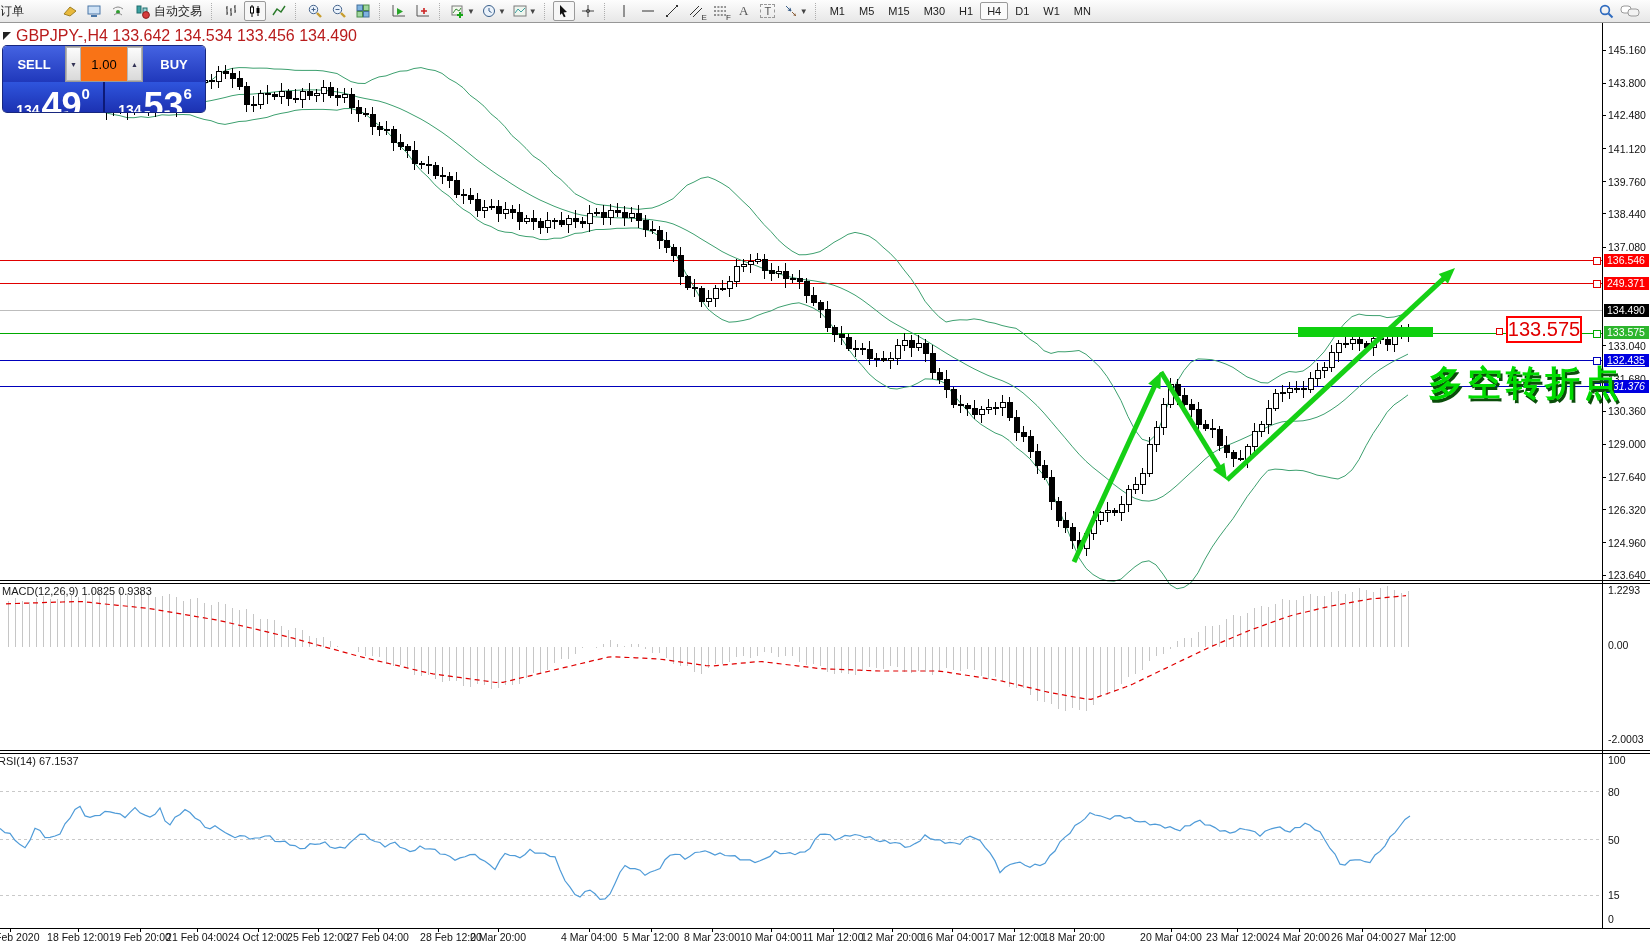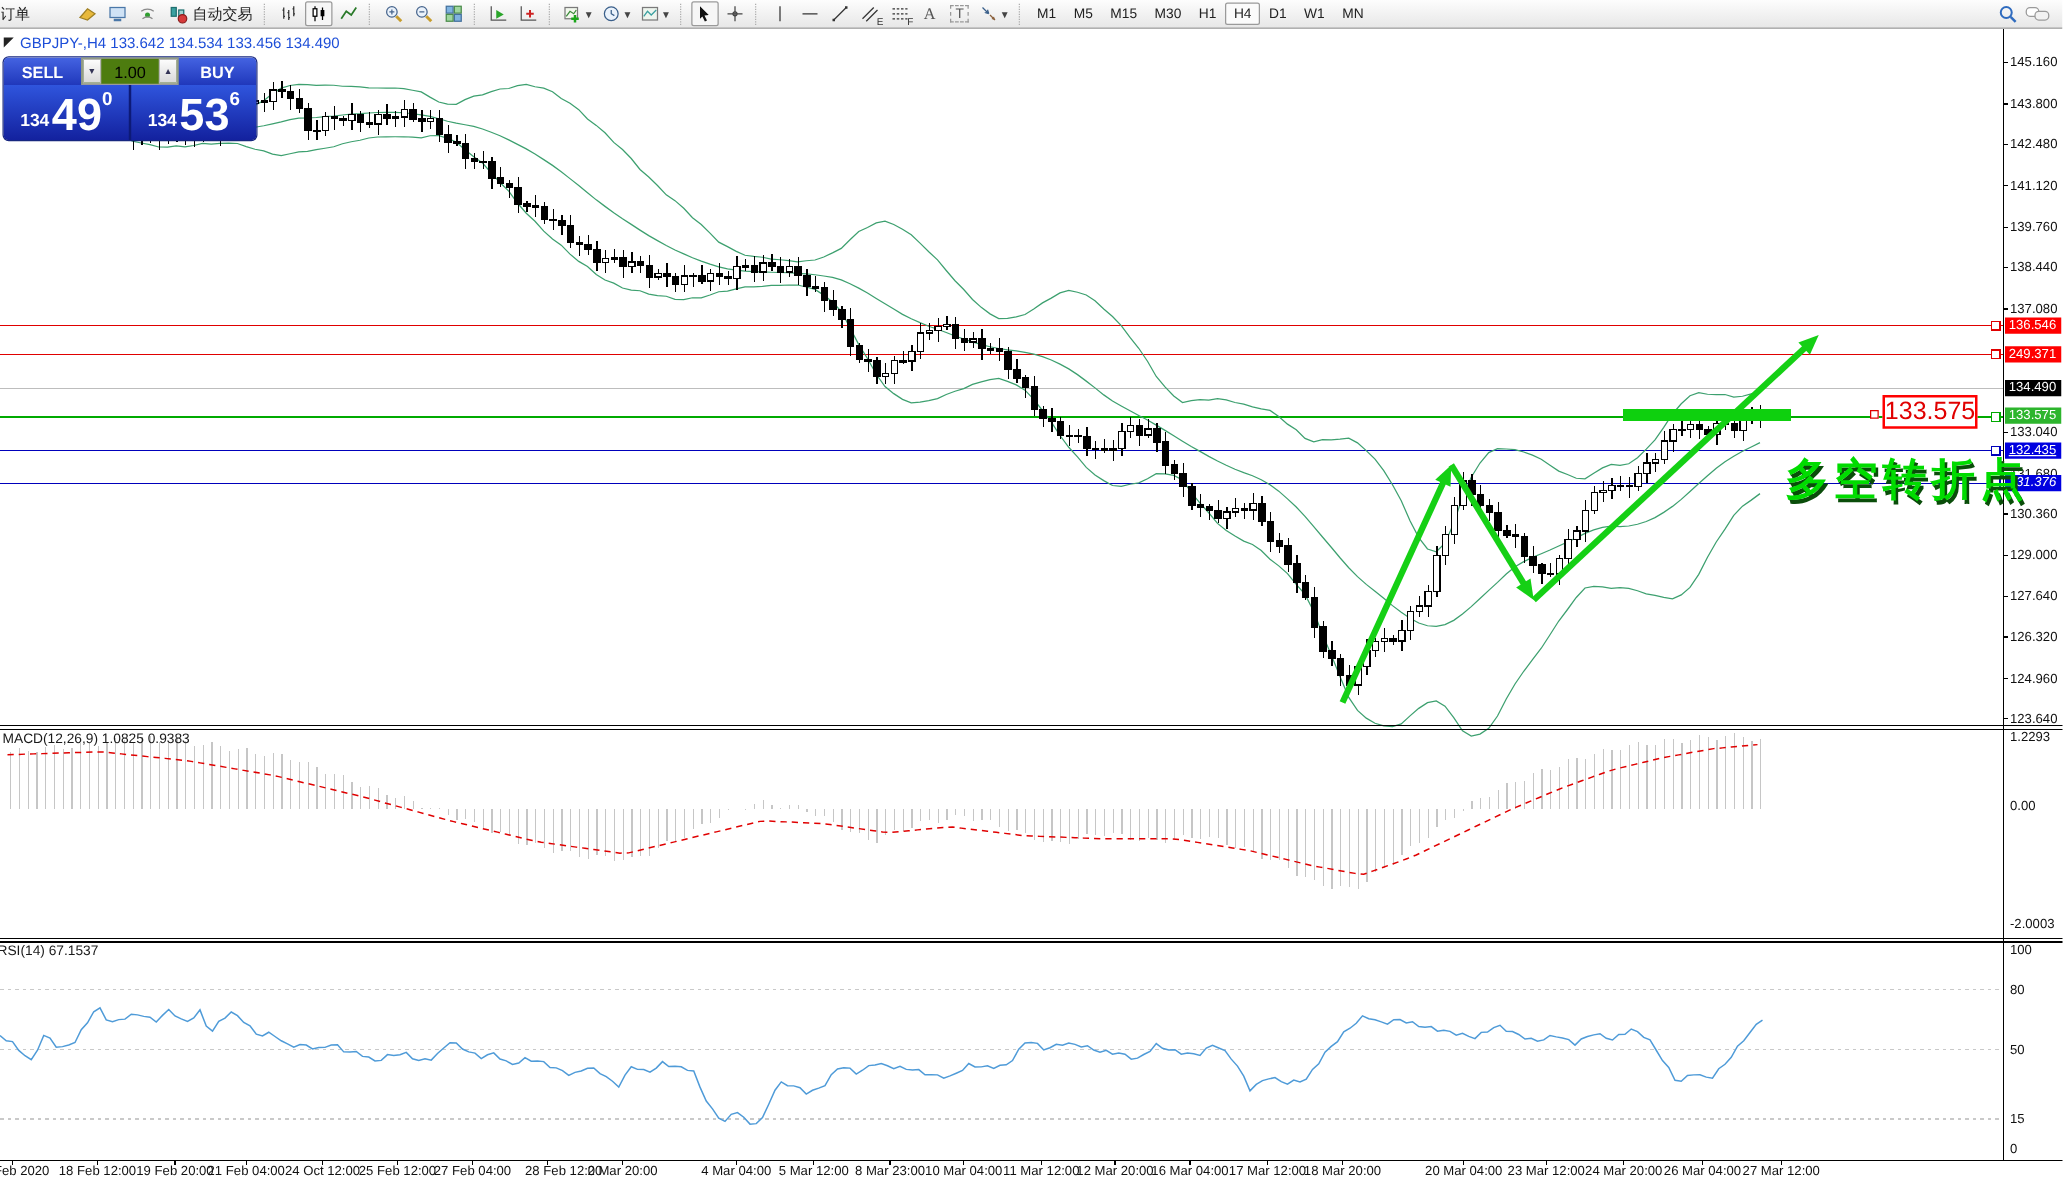--- a/index.html
+++ b/index.html
@@ -20,30 +20,30 @@
   .tbtn.pressed { background:#f6f6f6; border:1px solid #9a9a9a; }
   .tsep { width:4px; height:17px; border-left:1px dotted #aeaeae; margin:0 4px; flex:0 0 auto; }
   .tlabel { font-size:12px; color:#222; white-space:nowrap; }
   #new-order-btn { width:56px; overflow:hidden; justify-content:flex-start; }
   #new-order-btn .tlabel { margin-left:-13px; }
   .caret { font-size:8px; color:#444; margin-left:1px; }
   .tf-btn { font-size:11px; color:#222; padding:2px 6px; margin:0; border:1px solid transparent; border-radius:2px; }
   .tf-btn.selected { background:#fbfbfb; border:1px solid #9a9a9a; }
   .toolbar-right { margin-left:auto; display:flex; align-items:center; padding-right:8px; }
   
-  #symbol-bar { position:absolute; left:3px; top:27px; z-index:30; font-size:12px; color:#1d4ed8;
+  #symbol-bar { position:absolute; left:3px; top:27px; z-index:30; font-size:16px; color:#b91c1c;
                 display:flex; align-items:center; gap:5px; }
   #corner-glyph { width:0; height:0; border-left:8px solid #222; border-bottom:8px solid transparent; }
   
   #trade-panel { position:absolute; left:3px; top:46px; width:202px; height:66px; z-index:35;
                  border-radius:4px; overflow:hidden; box-shadow:0 0 0 1px #17277f; }
-  #tp-row1 { display:flex; height:22px; }
+  #tp-row1 { display:flex; height:36px; }
   .tp-btn { width:62px; background:linear-gradient(#4463e2,#2038bb); color:#fff; font-size:13px;
             font-weight:bold; display:flex; align-items:center; justify-content:center; }
-  #tp-vol { flex:1; background:#4d7c0f; border:1px solid #9a9a9a; display:flex; align-items:stretch; }
+  #tp-vol { flex:1; background:#f97316; border:1px solid #9a9a9a; display:flex; align-items:stretch; }
   .spin { width:15px; background:linear-gradient(#fcfcfc,#d9d9d9); border:1px solid #b5b5b5;
           font-size:7px; color:#335; display:flex; align-items:center; justify-content:center; }
   #vol-value { flex:1; display:flex; align-items:center; justify-content:center; font-size:13px; color:#000; }
   #tp-row2 { display:flex; height:44px; gap:2px; background:#0d1a77; }
   .tp-price { flex:1; background:linear-gradient(#2f55dd,#13219e); color:#fff; display:flex;
               align-items:flex-end; justify-content:center; padding-bottom:3px; }
   .px-int { font-size:14px; font-weight:bold; margin-right:2px; line-height:26px; }
   .px-big { font-size:36px; font-weight:bold; line-height:34px; }
   .px-sup { font-size:15px; font-weight:bold; line-height:15px; align-self:flex-start; margin-top:4px; }
   

